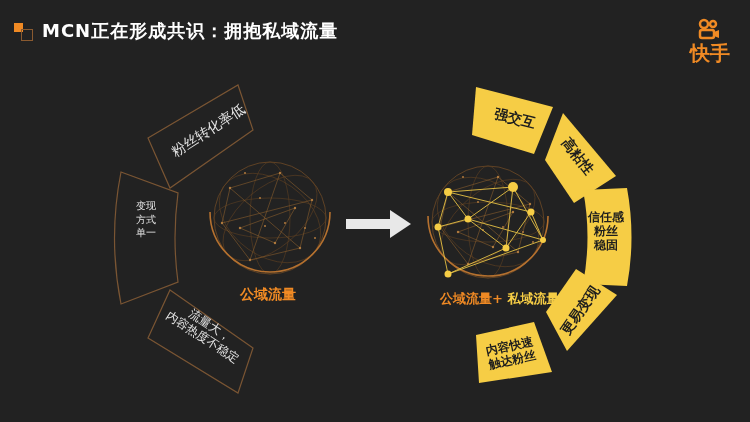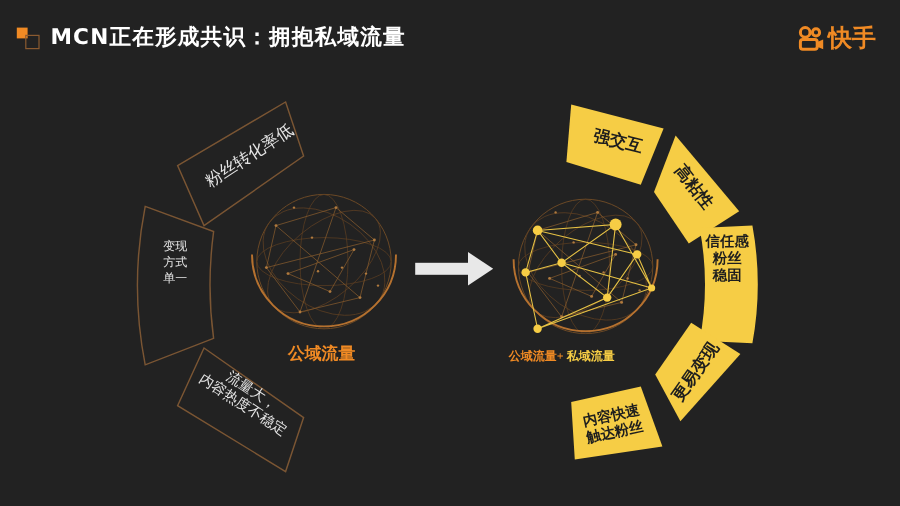--- a/index.html
+++ b/index.html
@@ -7,21 +7,21 @@
     width:750px; height:422px; overflow:hidden;
     background:#222222;
     font-family:"DejaVu Sans","Liberation Sans",sans-serif;
     position:relative;
   }
   .title-wrap { position:absolute; left:14px; top:20px; height:22px; display:flex; align-items:center; }
   .title-mark { position:relative; width:22px; height:20px; margin-right:6px; }
   .title-mark .sq1 { position:absolute; left:0; top:2px; width:9px; height:9px; background:#f08a24; }
   .title-mark .sq2 { position:absolute; left:7px; top:8px; width:10px; height:10px; border:1px solid #8a5a30; }
   .title { color:#ffffff; font-size:18px; font-weight:bold; letter-spacing:1px; }
-  .logo { position:absolute; right:20px; top:18px; display:flex; align-items:center; color:#f08a24; font-size:20px; font-weight:bold; }
+  .logo { position:absolute; right:20px; top:18px; display:flex; align-items:center; color:#f08a24; font-size:20px; font-weight:bold;flex-direction:column; }
   .logo svg { margin-right:3px; }
   svg.main { position:absolute; left:0; top:0; }
   .lbl { position:absolute; font-weight:bold; font-size:14px; }
   .seg-text { position:absolute; text-align:center; line-height:1.15; }
   .seg-left { color:#e6e6e6; font-size:13px; }
   .seg-right { color:#1e1e1e; font-size:13px; font-weight:bold; }
 </style>
 </head>
 <body>
 
@@ -129,25 +129,25 @@
 
 <div class="seg-text seg-left" style="left:153px; top:122px; width:110px; transform:rotate(-33deg); font-size:14px;">粉丝转化率低</div>
 <div class="seg-text seg-left" style="left:126px; top:199px; width:40px; white-space:pre-line; font-size:10px; line-height:1.35;">变现
 方式
 单一</div>
 <div class="seg-text seg-left" style="left:148px; top:318px; width:116px; white-space:pre-line; transform:rotate(33deg); font-size:12px;">流量大，
 内容热度不稳定</div>
 
 <div class="lbl" style="left:240px; top:286px; color:#f08a24;">公域流量</div>
 
-<div class="lbl" style="left:424px; top:290px; font-size:10px;font-family:Liberation Serif, serif;">
+<div class="lbl" style="left:440px; top:290px; font-size:13px;">
   <span style="color:#f08a24;">公域流量</span><span style="color:#f08a24;">+</span>
   <span style="color:#f6cd45;">私域流量</span>
 </div>
 
 <div class="seg-text seg-right" style="left:485px; top:110px; width:60px; transform:rotate(14deg); font-size:14px;">强交互</div>
 <div class="seg-text seg-right" style="left:548px; top:148px; width:60px; transform:rotate(52deg); font-size:14px;">高粘性</div>
-<div class="seg-text seg-right" style="left:584px; top:195px; width:44px; white-space:pre-line; font-size:12px;">信任感
+<div class="seg-text seg-right" style="left:584px; top:211px; width:44px; white-space:pre-line; font-size:12px;">信任感
 粉丝
 稳固</div>
 <div class="seg-text seg-right" style="left:540px; top:302px; width:80px; transform:rotate(-55deg); font-size:14px;">更易变现</div>
 <div class="seg-text seg-right" style="left:478px; top:340px; width:66px; white-space:pre-line; transform:rotate(-12deg); font-size:12px;">内容快速
 触达粉丝</div>
 
 </body></html>

